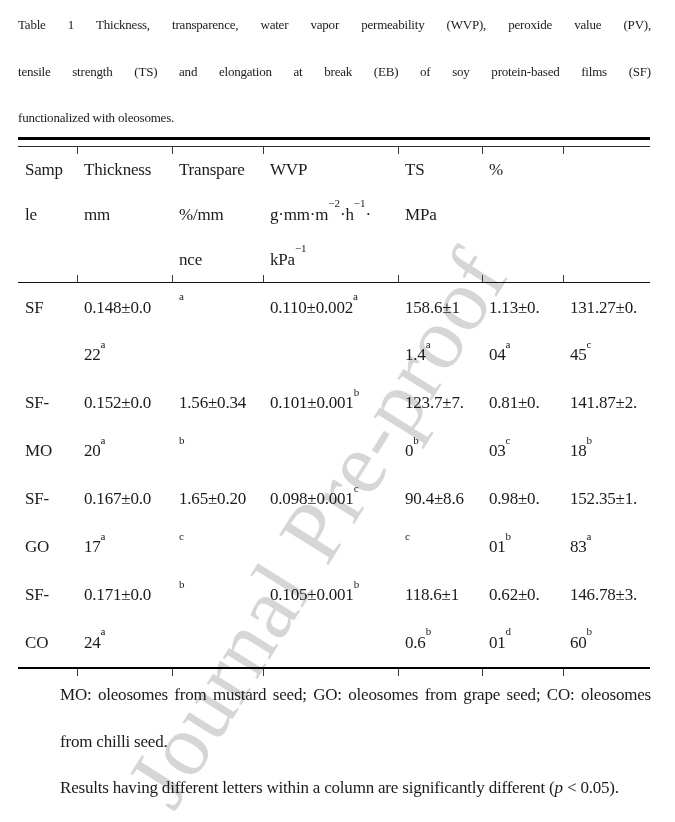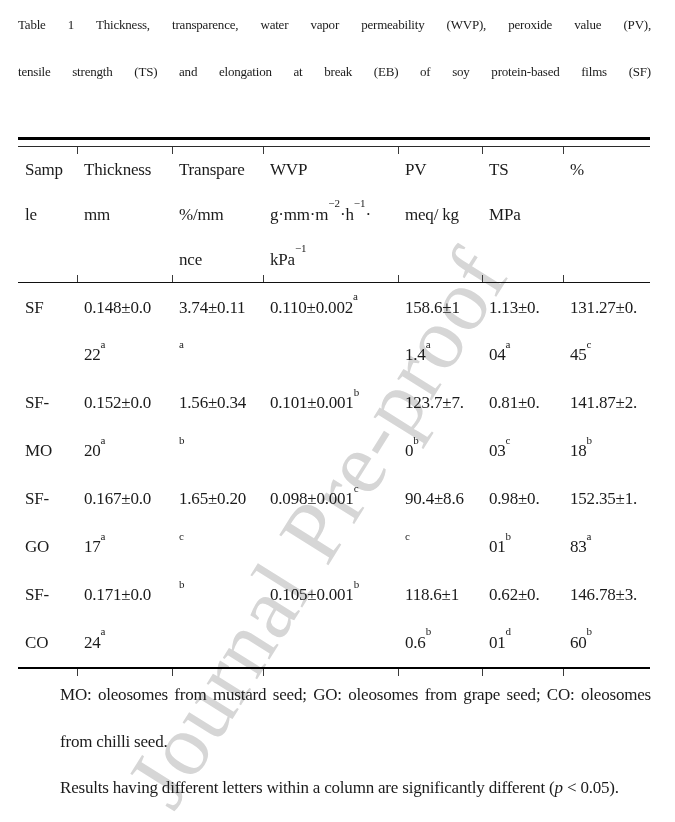--- a/index.html
+++ b/index.html
@@ -47,20 +47,21 @@
 </head>
 <body>
 
 <div class="wm" style="color: rgb(214, 214, 214);">Journal Pre-proof</div>
 
 <div class="content">
 
   <div class="caption">
     <div class="cap-line just">Table 1 Thickness, transparence, water vapor permeability (WVP), peroxide value (PV),</div>
     <div class="cap-line just">tensile strength (TS) and elongation at break (EB) of soy protein-based films (SF)</div>
+    <div class="cap-line">functionalized with oleosomes.</div>
   </div>
 
   <div class="tbl">
     <div class="rule rule-top-thick"></div>
     <div class="rule rule-top-thin"></div>
     <div class="rule rule-mid"></div>
     <div class="rule rule-bottom"></div>
     <div class="thead">
         <div class="hcell">
           <div class="hline">Samp</div>
@@ -76,45 +77,39 @@
           <div class="hline">Transpare</div>
           <div class="hline">%/mm</div>
           <div class="hline">nce</div>
         </div>
         <div class="hcell">
           <div class="hline">WVP</div>
           <div class="hline">g·mm·m<sup>−2</sup>·h<sup>−1</sup>·</div>
           <div class="hline">kPa<sup>−1</sup></div>
         </div>
         <div class="hcell">
-          <div class="hline">PV</div>
-          <div class="hline">meq/ kg</div>
-          <div class="hline"></div>
-        </div>
-        <div class="hcell">
           <div class="hline">TS</div>
           <div class="hline">MPa</div>
           <div class="hline"></div>
         </div>
         <div class="hcell">
           <div class="hline">%</div>
           <div class="hline"></div>
         </div>
       </div>
     <div class="tbody">
         <div class="dcell">
           <div class="dline">SF</div>
           <div class="dline"></div>
         </div>
         <div class="dcell">
           <div class="dline">0.148±0.0</div>
           <div class="dline">22<sup>a</sup></div>
         </div>
         <div class="dcell">
-          <div class="dline">3.74±0.11</div>
           <div class="dline"><sup>a</sup></div>
         </div>
         <div class="dcell">
           <div class="dline">0.110±0.002<sup>a</sup></div>
           <div class="dline"></div>
         </div>
         <div class="dcell">
           <div class="dline">158.6±1</div>
           <div class="dline">1.4<sup>a</sup></div>
         </div>

